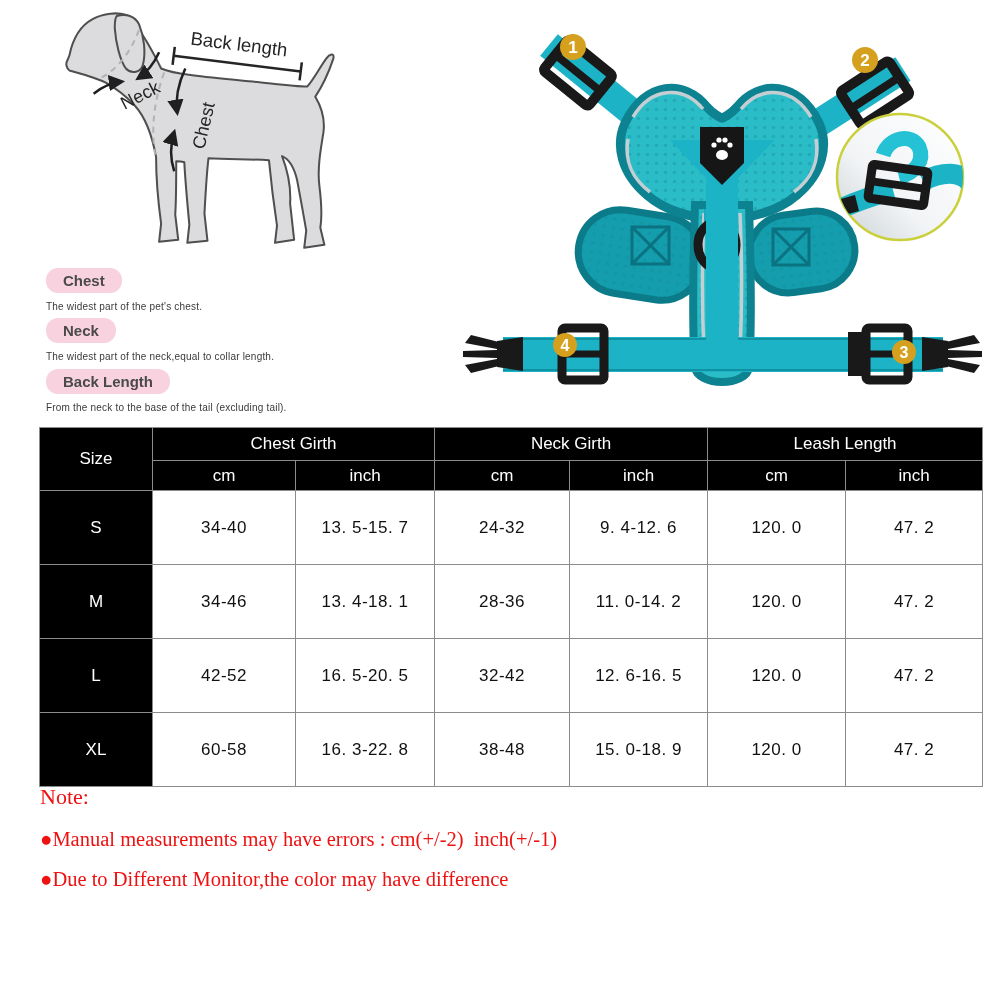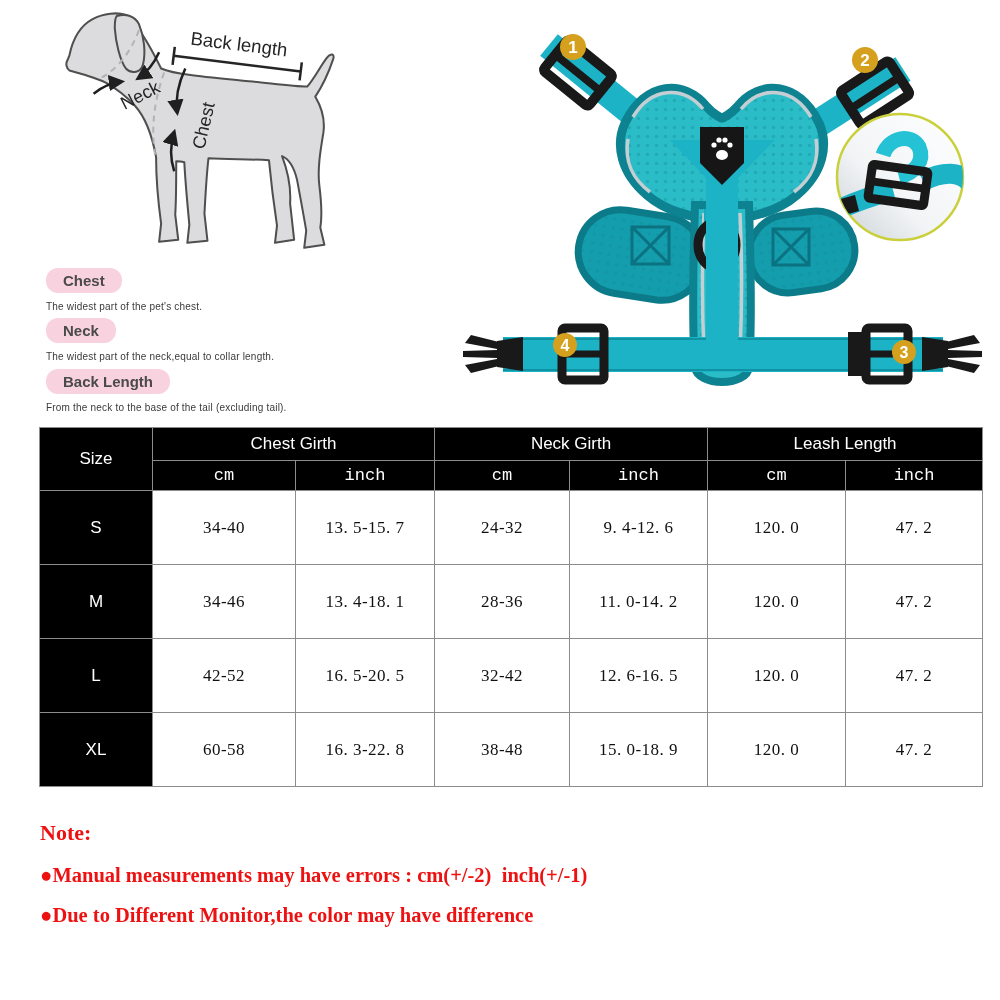--- a/index.html
+++ b/index.html
@@ -13,29 +13,29 @@
              font-weight:bold;font-size:15px;line-height:15px;padding:5px 17px;border-radius:12px;}
   .def-desc{margin-top:8px;font-size:10px;color:var(--text_dark,#3a3a3a);letter-spacing:.2px;}
 
   
   .size-table-wrap{position:absolute;left:39px;top:427px;}
   table.size-table{border-collapse:collapse;table-layout:fixed;width:943px;}
   .size-table th,.size-table td{border:1px solid var(--table_border,#8c8c8c);text-align:center;padding:0;}
   .size-table thead th{background:var(--table_header_bg,#000);color:#fff;font-weight:normal;
                        font-size:17px;font-family:"Liberation Sans",sans-serif;}
   .size-table .grp-row th{height:32px;}
-  .size-table .sub-row th{height:29px;font-family:Liberation Mono, monospace;}
+  .size-table .sub-row th{height:29px;}
   .size-table tbody th{background:var(--table_header_bg,#000);color:#fff;font-weight:normal;
                        font-size:17px;height:73px;}
   .size-table tbody td{background:#fff;color:#111;font-size:17px;letter-spacing:.5px;
-                       font-family:Liberation Serif, serif;}
+                       font-family:Liberation Sans, sans-serif;}
 
   
-  .note{position:absolute;left:40px;top:820px;color:var(--note_red,#ee1111);
-        font-family:"Liberation Serif",serif;font-weight:bold;}
+  .note{position:absolute;left:40px;top:784px;color:var(--note_red,#ee1111);
+        font-family:"Liberation Serif",serif;font-weight:normal;}
   .note-title{font-size:22px;margin:0 0 18px 0;}
   .note-item{font-size:20.5px;margin:0 0 17px 0;}
 </style>
 </head>
 <body>
 
 <div class="canvas">
 
   <svg style="position:absolute;left:58px;top:8px;" width="305" height="262" viewBox="0 0 300 260">
     <defs>

